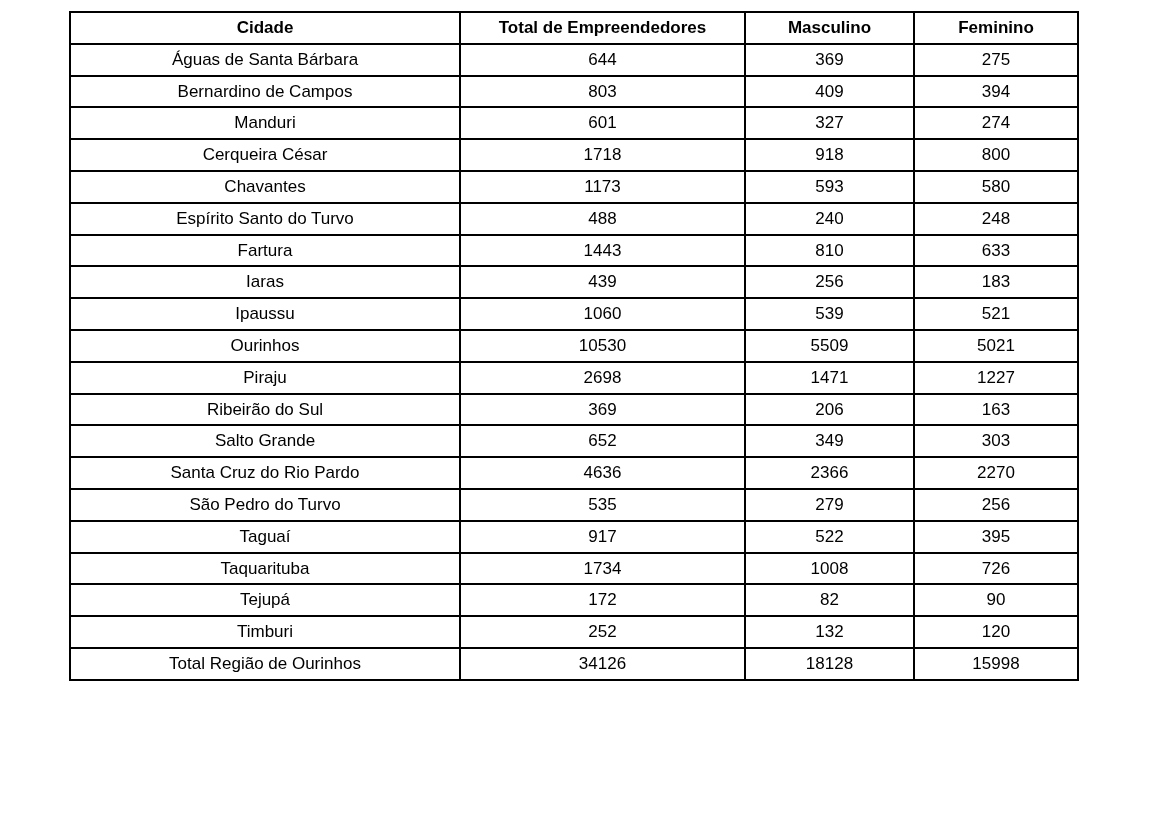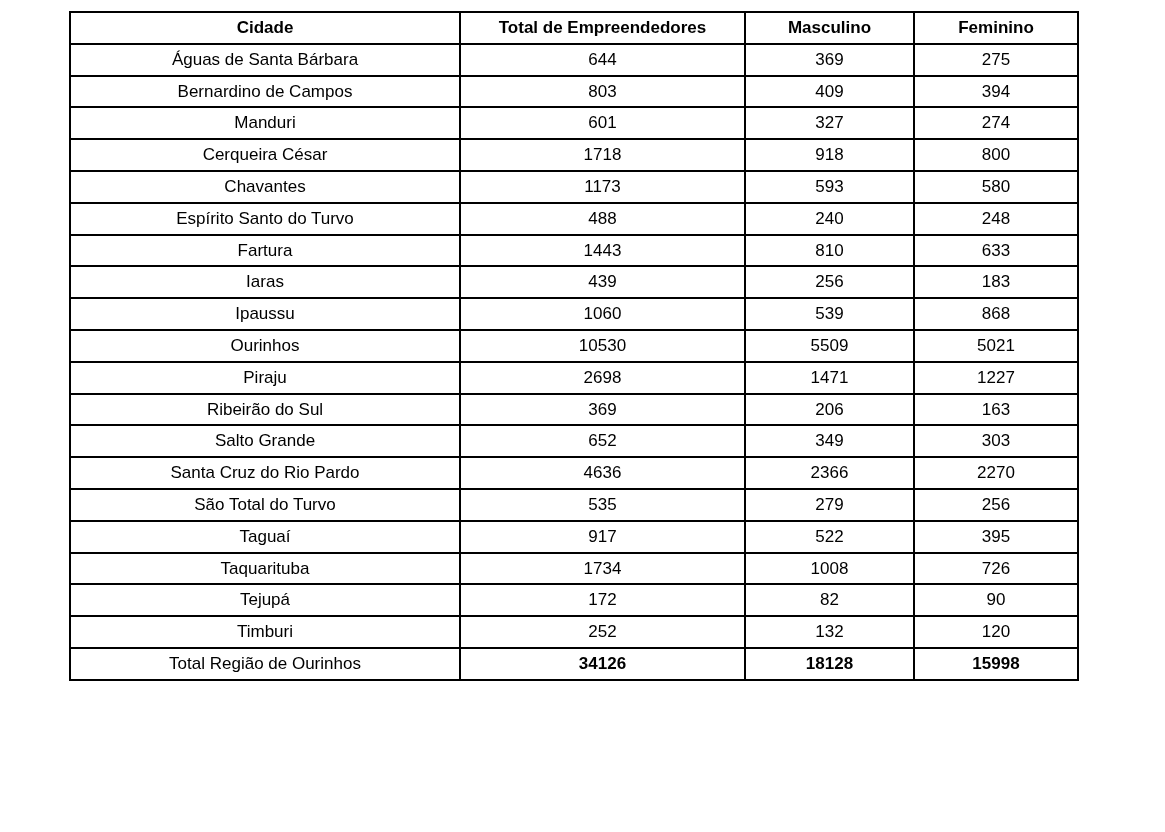--- a/index.html
+++ b/index.html
@@ -32,21 +32,21 @@
     padding: 0;
     height: 29.8px;
     line-height: 29.8px;
     overflow: hidden;
     white-space: nowrap;
   }
   .data-table th {
     font-weight: bold;
   }
   .data-table td.total-value {
-    font-weight: bold;
+    font-weight: normal;
     border-radius: 13px;
   }
   .data-table td.total-label {
     font-weight: normal;
   }
 </style>
 </head>
 <body>
 
 <table class="data-table">
@@ -110,21 +110,21 @@
       <tr>
         <td>Iaras</td>
         <td>439</td>
         <td>256</td>
         <td>183</td>
       </tr>
       <tr>
         <td>Ipaussu</td>
         <td>1060</td>
         <td>539</td>
-        <td>868</td>
+        <td>521</td>
       </tr>
       <tr>
         <td>Ourinhos</td>
         <td>10530</td>
         <td>5509</td>
         <td>5021</td>
       </tr>
       <tr>
         <td>Piraju</td>
         <td>2698</td>
@@ -143,21 +143,21 @@
         <td>349</td>
         <td>303</td>
       </tr>
       <tr>
         <td>Santa Cruz do Rio Pardo</td>
         <td>4636</td>
         <td>2366</td>
         <td>2270</td>
       </tr>
       <tr>
-        <td>São Total do Turvo</td>
+        <td>São Pedro do Turvo</td>
         <td>535</td>
         <td>279</td>
         <td>256</td>
       </tr>
       <tr>
         <td>Taguaí</td>
         <td>917</td>
         <td>522</td>
         <td>395</td>
       </tr>

